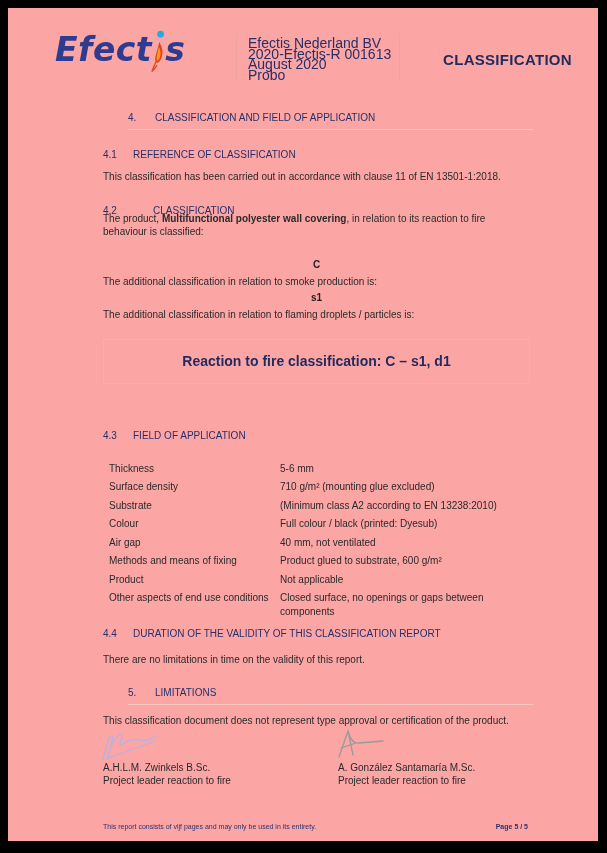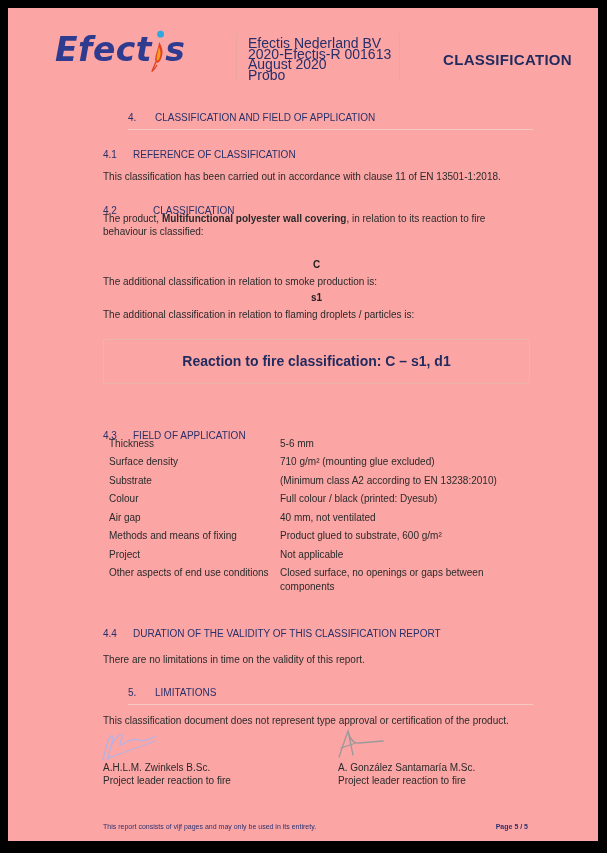--- a/index.html
+++ b/index.html
@@ -102,21 +102,21 @@
     <div class="blk center-bold" style="top:283px;">s1</div>
     <div class="blk" style="top:300px;">The additional classification in relation to flaming droplets / particles is:</div>
 
     <div class="result-box" style="top:331px;text-align:center;">Reaction to fire classification: C – s1, d1</div>
 
     <div class="blk sec-sub" style="top:421px;">
       <span class="num">4.3</span>
       <span>FIELD OF APPLICATION</span>
     </div>
 
-    <div class="ptable" style="top:426px;">
+    <div class="ptable" style="top:451px;">
       <div class="prow">
         <span class="plabel">Thickness</span>
         <span class="pvalue">5-6 mm</span>
       </div>
       <div class="prow">
         <span class="plabel">Surface density</span>
         <span class="pvalue">710 g/m² (mounting glue excluded)</span>
       </div>
       <div class="prow">
         <span class="plabel">Substrate</span>
@@ -128,21 +128,21 @@
       </div>
       <div class="prow">
         <span class="plabel">Air gap</span>
         <span class="pvalue">40 mm, not ventilated</span>
       </div>
       <div class="prow">
         <span class="plabel">Methods and means of fixing</span>
         <span class="pvalue">Product glued to substrate, 600 g/m²</span>
       </div>
       <div class="prow">
-        <span class="plabel">Project</span>
+        <span class="plabel">Product</span>
         <span class="pvalue">Not applicable</span>
       </div>
       <div class="prow">
         <span class="plabel">Other aspects of end use conditions</span>
         <span class="pvalue">Closed surface, no openings or gaps between components</span>
       </div>
     </div>
 
     <div class="blk sec-sub" style="top:619px;">
       <span class="num">4.4</span>

